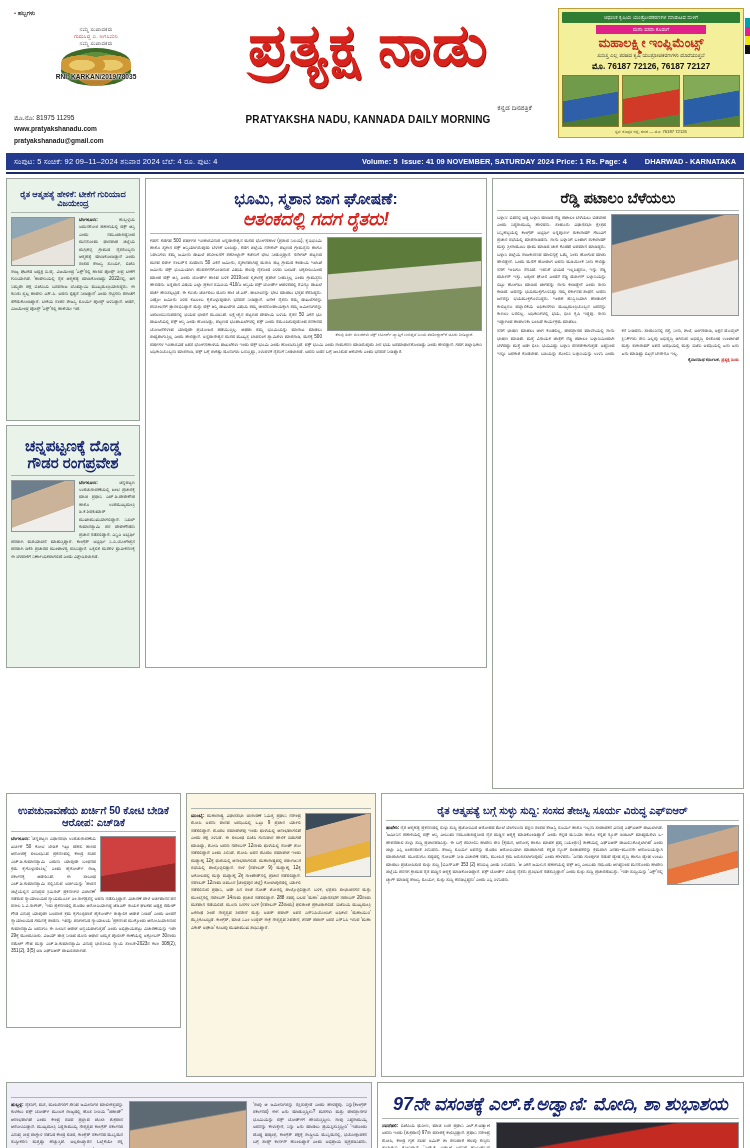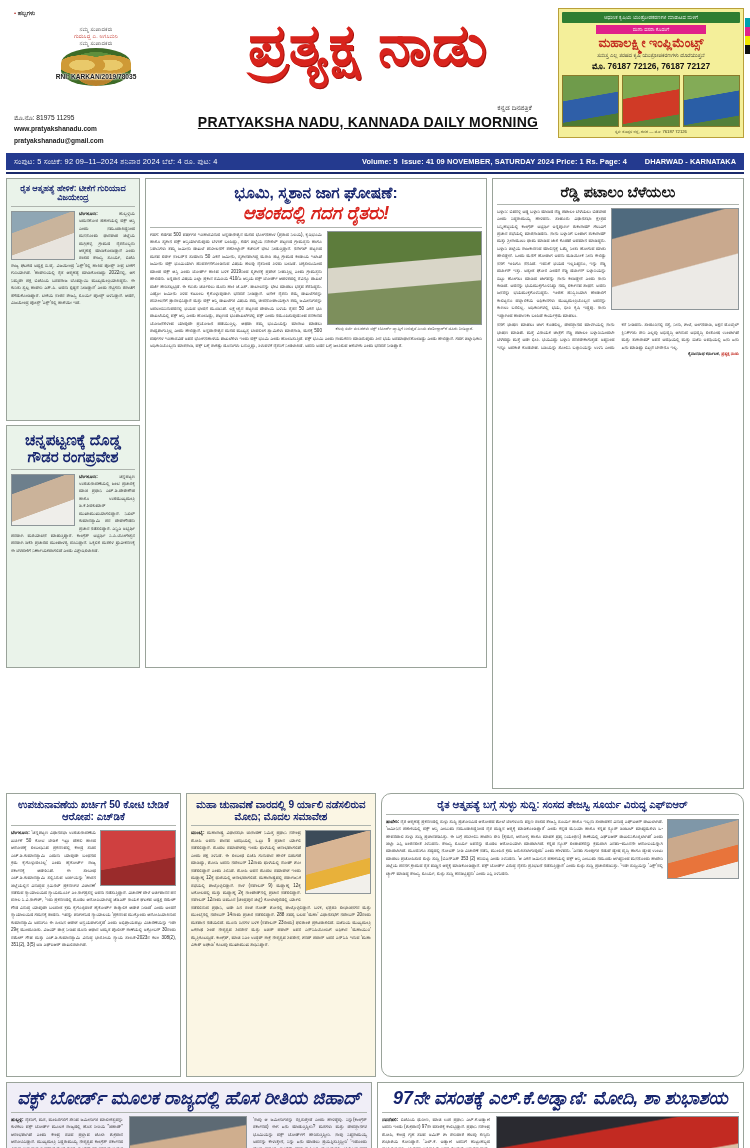--- a/index.html
+++ b/index.html
@@ -23,21 +23,21 @@
   .mh-rni{font-size:6.6px;font-weight:bold;color:#1b1b1b;margin-top:-13px;position:relative;z-index:3;
           text-shadow:0 0 2px #fff,0 0 2px #fff,0 0 2px #fff;}
   .mh-contact{margin-top:12px;font-size:6.6px;line-height:1.75;color:#1b1b1b;}
   .mh-contact .w{font-weight:bold;}
 
   .mh-mid{flex:1;position:relative;text-align:center;}
   .mh-title{font-family:"Liberation Sans",sans-serif;font-weight:bold;color:#d8231c;
        font-size:58px;line-height:1;letter-spacing:1px;margin-top:16px;
        text-shadow:1px 1px 0 #a5120d;}
   .mh-sub-k{font-size:7px;color:#222;margin-top:30px;text-align:right;padding-right:26px;}
-  .mh-sub-e{font-size:14px;font-weight:bold;color:#111;letter-spacing:.2px;margin-top:2px;text-decoration:underline;}
+  .mh-sub-e{font-size:10px;font-weight:bold;color:#111;letter-spacing:.2px;margin-top:2px;}
 
   .mh-ad{width:186px;margin:8px 6px 0 0;border:1px solid #b9a03a;background:#f4ef9a;
       box-sizing:border-box;padding:3px;}
   .ad-band{background:#2e7d32;color:#fff;font-size:5.2px;text-align:center;padding:2px 1px;border-radius:1px;}
   .ad-ribbon{background:#e0218a;color:#fff;font-size:5px;text-align:center;margin:2px 34px;padding:1px;}
   .ad-name{color:#c0261c;font-weight:bold;font-size:12.5px;text-align:center;margin:2px 0 1px;}
   .ad-line{font-size:5.4px;text-align:center;color:#222;}
   .ad-phone{font-size:8.4px;font-weight:bold;text-align:center;color:#111;margin:2px 0 3px;}
   .ad-photos{display:flex;gap:3px;height:52px;}
   .ad-photos div{flex:1;border:1px solid #8a7a2a;}
@@ -92,25 +92,25 @@
   .ph-board{background:linear-gradient(175deg,#5d7c3c 0 34%,#d9d6c8 35% 58%,#7d8f5c 59% 100%);}
   .cap{font-size:4.3px;color:#333;text-align:center;margin-top:1px;}
 
   .sig{font-size:4.4px;color:#c0261c;text-align:right;font-weight:bold;}
   .sig .blk{color:#222;}
 
   .row2{display:flex;gap:5px;margin-top:4px;}
   .row3{display:flex;gap:5px;margin-top:5px;}
   .b2a{width:175px;flex:0 0 175px;}
   .b2b{width:190px;flex:0 0 190px;}
-  .b2c{flex:1;border-radius:10px;}
+  .b2c{flex:1;}
   .b3a{flex:1;}
   .b3b{width:366px;flex:0 0 366px;}
 
-  .pad{padding:5px 4px 4px;}
+  .pad{padding:11px 4px 4px;}
   .hl-1{font-size:15.5px;}
   .hl-2{font-size:14.5px;}
   .hl-3{font-size:8.2px;}
   .hl-4{font-size:15px;}
   .hl-5{font-size:10.2px;}
   .hl-6{font-size:18px;font-style:italic;}
   .sep{height:1px;background:#aeb4ae;margin:3px 0;}
   .flowL{float:left;margin:1px 4px 2px 0;}
   .flowR{float:right;margin:1px 0 2px 4px;}
   .clr{clear:both;}
@@ -247,33 +247,32 @@
           <div class="sig">
             <span class="blk">ಕೈವಾರನಾಥ ಕರ್ನಾಟಕ,</span>
             <span>ಪ್ರತ್ಯಕ್ಷ ನಾಡು</span>
           </div>
         </div>
       </div>
     </div>
 
     <div class="row2">
 
-      <div class="box tint-white pad b2a" style="height:284px;overflow:hidden;">
+      <div class="box tint-white pad b2a" style="height:235px;overflow:hidden;">
         <h2 class="hl hl-5">ಉಪಚುನಾವಣೆಯ ಖರ್ಚಿಗೆ 50 ಕೋಟಿ ಬೇಡಿಕೆ ಆರೋಪ: ಎಚ್‌ಡಿಕೆ</h2>
         <div class="sep"></div>
         <div class="photo ph-court flowR" style="width:74px;height:54px;"></div>
         <div class="kn-body">
           <span class="dateline">ಬೆಂಗಳೂರು:</span>
           <span>'ಚನ್ನಪಟ್ಟಣ ವಿಧಾನಸಭಾ ಉಪಚುನಾವಣೆಯ ಖರ್ಚಿಗೆ 50 ಕೋಟಿ ಬೇಡಿಕೆ ಇಟ್ಟು ದೆಹಲಿ ಹಾಕಿದ ಆರೋಪಕ್ಕೆ ಸಂಬಂಧಿಸಿದ ಪ್ರಕರಣದಲ್ಲಿ ಕೇಂದ್ರ ಸಚಿವ ಎಚ್.ಡಿ.ಕುಮಾರಸ್ವಾಮಿ ಎದುರು ಯಾವುದೇ ಬಂಧನದ ಕ್ರಮ ಕೈಗೊಳ್ಳುವಂತಿಲ್ಲ' ಎಂದು ಹೈಕೋರ್ಟ್ ರಾಜ್ಯ ಸರ್ಕಾರಕ್ಕೆ ಆದೇಶಿಸಿದೆ. ಈ ಸಂಬಂಧ ಎಚ್.ಡಿ.ಕುಮಾರಸ್ವಾಮಿ ಸಲ್ಲಿಸಿರುವ ಅರ್ಜಿಯನ್ನು 'ಹಾಸನ ಜಿಲ್ಲೆಯಲ್ಲಿನ ವಿರುದ್ಧದ ಕ್ರಿಮಿನಲ್ ಪ್ರಕರಣಗಳ ವಿಚಾರಣೆ' ನಡೆಸುವ ನ್ಯಾಯಾಲಯದ ನ್ಯಾಯಮೂರ್ತಿ ಎಂ.ನಾಗಪ್ರಸನ್ನ ಅವರು ನಡೆಸುತ್ತಿದ್ದಾರೆ. ವಿಚಾರಣೆ ವೇಳೆ ಅರ್ಜಿದಾರರ ಪರ ವಕೀಲ ಸಿ.ವಿ.ನಾಗೇಶ್, 'ಇದು ಪ್ರಕರಣದಲ್ಲಿ ಮೊದಲ ಆರೋಪಿಯಾಗಿದ್ದ ಜೆಡಿಎಸ್ ನಾಯಕ ಘಟಕದ ಅಧ್ಯಕ್ಷ ರಮೇಶ್ ಗೌಡ ವಿರುದ್ಧ ಯಾವುದೇ ಬಲವಂತ ಕ್ರಮ ಕೈಗೊಳ್ಳದಂತೆ ಹೈಕೋರ್ಟ್ ತಾತ್ಕಾಲಿಕ ಆದೇಶ ನೀಡಿದೆ' ಎಂದು ಅಂದರೆ ನ್ಯಾಯಾಲಯದ ಗಮನಕ್ಕೆ ತಂದರು. ಇದನ್ನು ಪರಿಗಣಿಸಿದ ನ್ಯಾಯಾಲಯ 'ಪ್ರಕರಣದ ಮುಕ್ತೊಂದು ಆರೋಪಿಯಾಗಿರುವ ಕುಮಾರಸ್ವಾಮಿ ಅವರಿಗೂ ಈ ಹಿಂದಿನ ಆದೇಶ ಅನ್ವಯವಾಗುತ್ತದೆ' ಎಂದು ಅಭಿಪ್ರಾಯಪಟ್ಟು ವಿಚಾರಣೆಯನ್ನು ಇದೇ 29ಕ್ಕೆ ಮುಂದೂಡಿತು. ವಿಜಯ್ ಪಾತ್ರ ನೀಡಿದ ದೂರು ಆಧಾರ ಅಮೃತ ಪೊಲೀಸ್ ಠಾಣೆಯಲ್ಲಿ ಅಕ್ಟೋಬರ್ 30ರಂದು ರಮೇಶ್ ಗೌಡ ಮತ್ತು ಎಚ್.ಡಿ.ಕುಮಾರಸ್ವಾಮಿ ವಿರುದ್ಧ ಭಾರತೀಯ ನ್ಯಾಯ ಸಂಹಿತೆ-2023ರ ಕಲಂ 308(2), 351(2), 3(5) ಅಡಿ ಎಫ್ಐಆರ್ ದಾಖಲಿಸಲಾಗಿದೆ.</span>
         </div>
         <div class="clr"></div>
       </div>
 
       <div class="box tint-cream pad b2b" style="height:284px;overflow:hidden;">
-        <h2 class="hl hl-5">ಮಹಾ ಚುನಾವಣೆ ವಾರದಲ್ಲಿ 9 ರ್ಯಾಲಿ ನಡೆಸಲಿರುವ ಮೋದಿ; ಮೊದಲ ಸಮಾವೇಶ</h2>
         <div class="sep"></div>
         <div class="photo ph-modi flowR" style="width:64px;height:62px;"></div>
         <div class="kn-body">
           <span class="dateline">ಮುಂಬೈ:</span>
           <span>ಮಹಾರಾಷ್ಟ್ರ ವಿಧಾನಸಭಾ ಚುನಾವಣೆ ನಿಮಿತ್ತ ಪ್ರಧಾನಿ ನರೇಂದ್ರ ಮೋದಿ ಅವರು ವಾರದ ಅವಧಿಯಲ್ಲಿ ಒಟ್ಟು 9 ಪ್ರಚಾರ ರ್ಯಾಲಿ ನಡೆಸಲಿದ್ದಾರೆ. ಮೊದಲ ಸಮಾವೇಶವು ಇಂದು ಧುಳೆಯಲ್ಲಿ ಆರಂಭವಾಗಲಿದೆ ಎಂದು ಪಕ್ಷ ತಿಳಿಸಿದೆ. ಈ ಸಂಬಂಧ ಬಿಜೆಪಿ ಗುರುವಾರ ಹೇಳಿಕೆ ಬಿಡುಗಡೆ ಮಾಡಿದ್ದು, ಮೋದಿ ಅವರು ನವೆಂಬರ್ 12ರಂದು ಧುಳೆಯಲ್ಲಿ ರೋಡ್ ಶೋ ನಡೆಸಲಿದ್ದಾರೆ ಎಂದು ತಿಳಿಸಿದೆ. ಮೋದಿ ಅವರ ಮೊದಲ ಸಮಾವೇಶ ಇಂದು ಮಧ್ಯಾಹ್ನ 12ಕ್ಕೆ ಧುಳೆಯಲ್ಲಿ ಆರಂಭವಾಗಲಿದೆ. ಮಹಾರಾಷ್ಟ್ರದಲ್ಲಿ ಸರ್ವಾಜನಿಕ ಸಭೆಯಲ್ಲಿ ಪಾಲ್ಗೊಳ್ಳಲಿದ್ದಾರೆ. ನಾಳೆ (ನವೆಂಬರ್ 9) ಮಧ್ಯಾಹ್ನ 12ಕ್ಕೆ ಅಕೋಲದಲ್ಲಿ ಮತ್ತು ಮಧ್ಯಾಹ್ನ 2ಕ್ಕೆ ನಾಂದೇಡ್‌ನಲ್ಲಿ ಪ್ರಚಾರ ನಡೆಸಲಿದ್ದಾರೆ. ನವೆಂಬರ್ 12ರಂದು ಚಿಮೂರ (ಚಂದ್ರಪುರ ಜಿಲ್ಲೆ) ಕೋಲಾಪುರದಲ್ಲಿ ರ್ಯಾಲಿ ನಡೆಸಲಿರುವ ಪ್ರಧಾನಿ, ಅದೇ ದಿನ ಸಂಜೆ ರೋಡ್ ಶೋನಲ್ಲಿ ಪಾಲ್ಗೊಳ್ಳಲಿದ್ದಾರೆ. ಬಳಿಕ, ಛತ್ರಪತಿ ಸಂಭಾಜಿನಗರ ಮತ್ತು ಮುಂಬೈನಲ್ಲಿ ನವೆಂಬರ್ 14ರಂದು ಪ್ರಚಾರ ನಡೆಸಲಿದ್ದಾರೆ. 288 ಸದಸ್ಯ ಬಲದ 'ಮಹಾ' ವಿಧಾನಸಭೆಗೆ ನವೆಂಬರ್ 20ರಂದು ಮತದಾನ ನಡೆಯಲಿದೆ. ಮೂರು ದಿನಗಳ ಬಳಿಕ (ನವೆಂಬರ್ 23ರಂದು) ಫಲಿತಾಂಶ ಪ್ರಕಟವಾಗಲಿದೆ. ಬಿಜೆಪಿಯ ಮುಖ್ಯಮಂತ್ರಿ ಏಕನಾಥ ಶಿಂದೆ ನೇತೃತ್ವದ ಶಿವಸೇನೆ ಮತ್ತು ಅಜಿತ್ ಪವಾರ್ ಅವರ ಎನ್‌ಸಿಪಿಯೊಂದಿಗೆ ಅಧಿಕಾರ 'ಮಹಾಯುತಿ' ಮೈತ್ರಿಕೂಟದ್ದಿದೆ. ಕಾಂಗ್ರೆಸ್, ಮಾಜಿ ಸಿಎಂ ಉದ್ಧವ್ ಠಾಕ್ರೆ ನೇತೃತ್ವದ ಶಿವಸೇನೆ, ಶರದ್ ಪವಾರ್ ಅವರ ಎನ್‌ಸಿಪಿ ಇರುವ 'ಮಹಾ ವಿಕಾಸ್ ಅಘಾಡಿ' ಕೂಟವು ಮುಖಾಮುಖಿ ಸಾಧಿಸಿದ್ದಾರೆ.</span>
         </div>
         <div class="clr"></div>
       </div>
 
       <div class="box tint-white pad b2c" style="height:284px;overflow:hidden;">
@@ -284,21 +283,20 @@
           <span class="dateline">ಹಾವೇರಿ:</span>
           <span>ರೈತ ಆತ್ಮಹತ್ಯೆ ಪ್ರಕರಣದಲ್ಲಿ ಸುಳ್ಳು ಸುದ್ದಿ ಪ್ರಚೋದಿಸಿದ ಆರೋಪದ ಮೇಲೆ ಬೆಂಗಳೂರು ದಕ್ಷಿಣ ಸಂಸದ ತೇಜಸ್ವಿ ಸೂರ್ಯ ಹಾಗೂ ಇಬ್ಬರು ಸಂಪಾದಕರ ವಿರುದ್ಧ ಎಫ್‌ಐಆರ್ ದಾಖಲಾಗಿದೆ. 'ಜಮೀನಿನ ಪಹಣಿಯಲ್ಲಿ ವಕ್ಫ್ ಆಸ್ತಿ ಎಂಬುದು ನಮೂದಾಗಿದ್ದರಿಂದ ರೈತ ದುಡ್ಡಿನ ಆತ್ಮಕ್ಕೆ ಮಾಡಿಕೊಂಡಿದ್ದಾರೆ' ಎಂದು ಕನ್ನಡ ಮನಿಯಾ ಹಾಗೂ ಕನ್ನಡ ನ್ಯೂಸ್ ಡಿಜಿಟಲ್ ಮಾಧ್ಯಮಗಳು ಒ-ಹೇವರದಾಲಿ ಸುಳ್ಳು ಸುದ್ದಿ ಪ್ರಚಾರಪಡಿಸಿತ್ತು. ಈ ಬಗ್ಗೆ ಪರಿಶೀಲಿಸಿ ಹಾವೇರಿ ಸೇರಿ (ಕೈಮರ, ಆರೋಗ್ಯ ಹಾಗೂ ಮಾದಕ ದ್ರವ್ಯ ನಿಯಂತ್ರಣ) ಠಾಣೆಯಲ್ಲಿ ಎಫ್‌ಐಆರ್ ದಾಖಲಿಸಿಕೊಳ್ಳಲಾಗಿದೆ' ಎಂದು ಜಿಲ್ಲಾ ಎಸ್ಪಿ ಅಂತರಸಂತೆ ತಿಳಿಸಿದರು. ತೇಜಸ್ವಿ ಸೂರ್ಯ ಅವರನ್ನು ಮೊದಲ ಆರೋಪಿಯಾಗಿ ಮಾಡಲಾಗಿದೆ. ಕನ್ನಡ ನ್ಯೂಸ್ ಸಂಪಾದಕರನ್ನು ಕ್ರಮವಾಗಿ ಎರಡು–ಮೂರನೇ ಆರೋಪಿಯನ್ನಾಗಿ ಮಾಡಲಾಗಿದೆ. ಮೂವರಿಗೂ ಸದ್ಯದಲ್ಲಿ ನೋಟಿಸ್ ನೀಡಿ ವಿಚಾರಣೆ ನಡೆಸಿ, ಮುಂದಿನ ಕ್ರಮ ಜರುಗಿಸಲಾಗುವುದು' ಎಂದು ಹೇಳಿದರು. 'ಎರಡು ಗುಂಪುಗಳ ನಡುವೆ ದ್ವೇಷ ವೃದ್ಧಿ ಹಾಗೂ ದ್ವೇಷ ಉಂಟು ಮಾಡಲು ಪ್ರಚೋದಿಸುವ ಸುಳ್ಳು ಸುದ್ದಿ (ಬಿಎನ್ಎಸ್ 353 (2) ಹರಿಬಿಟ್ಟ ಎಂದು ತಿಳಿಸಿದರು. 'ಆ ಎಕರೆ ಜಮೀನಿನ ಪಹಣಿಯಲ್ಲಿ ವಕ್ಫ್ ಆಸ್ತಿ ಎಂಬುದು ನಮೂದು ಆಗಿದ್ದರಿಂದ ಮನನೊಂದು ಹಾವೇರಿ ಜಿಲ್ಲೆಯ ಪರನಗ ಗ್ರಾಮದ ರೈತ ದುಡ್ಡಿನ ಆತ್ಮಕ್ಕೆ ಮಾಡಿಕೊಂಡಿದ್ದಾರೆ. ವಕ್ಫ್ ಬೋರ್ಡ್ ವಿರುದ್ಧ ರೈತರು ಪ್ರತಿಭಟನೆ ನಡೆಸುತ್ತಿದ್ದಾರೆ' ಎಂದು ಸುಳ್ಳು ಸುದ್ದಿ ಪ್ರಚಾರಪಡಿಸಿತ್ತು. 'ಇದೇ ಸುದ್ದಿಯನ್ನು 'ಎಕ್ಸ್'ನಲ್ಲಿ ಟ್ಯಾಗ್ ಮಾಡಿದ್ದ ತೇಜಸ್ವಿ ಸೂರ್ಯ, ಸುಳ್ಳು ಸುದ್ದಿ ಹರಡಿಟ್ಟಿದ್ದರು' ಎಂದು ಎಸ್ಪಿ ತಿಳಿಸಿದರು.</span>
         </div>
         <div class="clr"></div>
       </div>
     </div>
 
     <div class="row3">
 
       <div class="box tint-lav pad b3b" style="height:300px;overflow:hidden;">
-        <h2 class="hl hl-6">ವಕ್ಫ್ ಬೋರ್ಡ್ ಮೂಲಕ ರಾಜ್ಯದಲ್ಲಿ ಹೊಸ ರೀತಿಯ ಜಿಹಾದ್</h2>
         <div class="sep"></div>
         <div style="display:flex;gap:6px;">
           <div style="width:112px;" class="kn-body">
             <span class="dateline">ಹುಬ್ಬಳ್ಳಿ:</span>
             <span>ರೈತರಿಗೆ, ಮಠ, ಮಂದಿರಗಳಿಗೆ ಸೇರಿದ ಜಮೀನುಗಳ ಮಾಲೀಕತ್ವವನ್ನು ಕುಳಕಲು ವಕ್ಫ್ ಬೋರ್ಡ್ ಮೂಲಕ ರಾಜ್ಯದಲ್ಲಿ ಹೊಸ ರೀತಿಯ "ಜಿಹಾದ್" ಆರಂಭವಾಗಿದೆ ಎಂದು ಕೇಂದ್ರ ಸಚಿವ ಪ್ರಲ್ಹಾದ ಜೋಶಿ ಶುಕ್ರವಾರ ಆರೋಪಿಸಿದ್ದಾರೆ. ಮುಖ್ಯಮಂತ್ರಿ ಸಿದ್ದರಾಮಯ್ಯ ನೇತೃತ್ವದ ಕಾಂಗ್ರೆಸ್ ಸರ್ಕಾರದ ವಿರುದ್ಧ ತೀವ್ರ ವಾಗ್ದಾಳಿ ನಡೆಸಿದ ಕೇಂದ್ರ ಸಚಿವ, ಕಾಂಗ್ರೆಸ್ ಸರ್ಕಾರದ ಮುಸ್ಲಿಮರ ತುಷ್ಟೀಕರಣ ಮತ್ತಷ್ಟು ಹೆಚ್ಚುತ್ತಿದೆ. ಅಲ್ಪಸಂಖ್ಯಾತರ ಓಲೈಕೆಯೇ ತನ್ನ ಗುರಿಯನ್ನಾಗಿ ಮಾಡಿಕೊಂಡಿದೆ ಎಂದು ಆರೋಪಿಸಿದರು. 'ರಾಜ್ಯದಾದ್ಯಂತ ವಕ್ಫ್ ಮೂಲಕ ಹೊಸ ರೀತಿಯ ಜಿಹಾದ್ ನಡೆಯುತ್ತಿದೆ. ಕಾಂಗ್ರೆಸ್ ಪಕ್ಷ ಮತ್ತು ಸಿದ್ದರಾಮಯ್ಯನವರ ನಡವಳಿಕೆಯನ್ನು ನೋಡಿದರೆ ಅವರ ಕಪಟಗಳು' ಎಂದು ಜೋಶಿ ವಾಗ್ದಾಳಿ ನಡೆಸಿದರು. ಬಿಜೆಪಿ ತನ್ನ ಪ್ರಣಾಳಿಕೆಯಲ್ಲಿ ವಕ್ಫ್ ಆಸ್ತಿ ರಕ್ಷಣೆಯುವಾಗಿ ಭರವಸೆ ನೀಡಿದೆ ಎಂದು ಕಾಂಗ್ರೆಸ್ ನಾಯಕರು ಹೇಳಿಕೊಳ್ಳುತ್ತಿದ್ದಾರೆ. 'ಹೌದು, ಸಿಎಂ ಸಿದ್ದರಾಮಯ್ಯ ಹೇಳಿದಂತೆ ಬಿಜೆಪಿ ವಕ್ಫ್ ಆಸ್ತಿ ಸಂರಕ್ಷಣೆ ಮಾಡಲು ಬದ್ಧವಿದೆ. ನಾವು ಹೇಳುವುದು</span>
           </div>
           <div style="width:118px;">
             <div class="photo ph-pralhad" style="height:152px;"></div>
             <div class="kn-body" style="margin-top:2px;">
               <span>ಅತಿಕ್ರಮಿಸಿರುವ ವಕ್ಫ್ ಆಸ್ತಿಗಳು ಮತ್ತು ಕಾಂಗ್ರೆಸ್ ಹಿಂದೂ ನಾಯಕರಿಂದ ಅತಿಕ್ರಮಣ ಮತ್ತು ಲೂಟಿ ಮಾಡಿದ ಆಸ್ತಿ ರಕ್ಷಣೆ. ಕಾಂಗ್ರೆಸ್ ಹಿಂದೂ ಮುಖಂಡ ಅಲ್ಲಾರ್ ಮಾಡಬೇಕು ತನ್ನ ಪರಿವಾರದಲ್ಲಿ ಉಲ್ಲೇಖಿಸಿದುವಂತೆ ಕಮರ್ಷಲ್ ದಸ್ತಾ, ರೆಪಮಾರ್ ಬಾರ್, ಎಸ್.ಎ.ಹ್ಯಾರಿಸ್, ಜಾಫರ್ ಸರೀಫ್ ಅವರೇ ಲೂಟಿ ಮಾಡಿದ್ದಾರೆ. ಹಾಗಾಗಿ ನಾವು ವಕ್ಫ್ ಆಸ್ತಿಯನ್ನು ಸಂರಕ್ಷಿಸುತ್ತೇವೆ ಎಂದು ತಿಳಿಸಿದ್ದೇನೆ ಎಂದು ತಿರುಗೇಟು ನೀಡಿದರು.</span>

